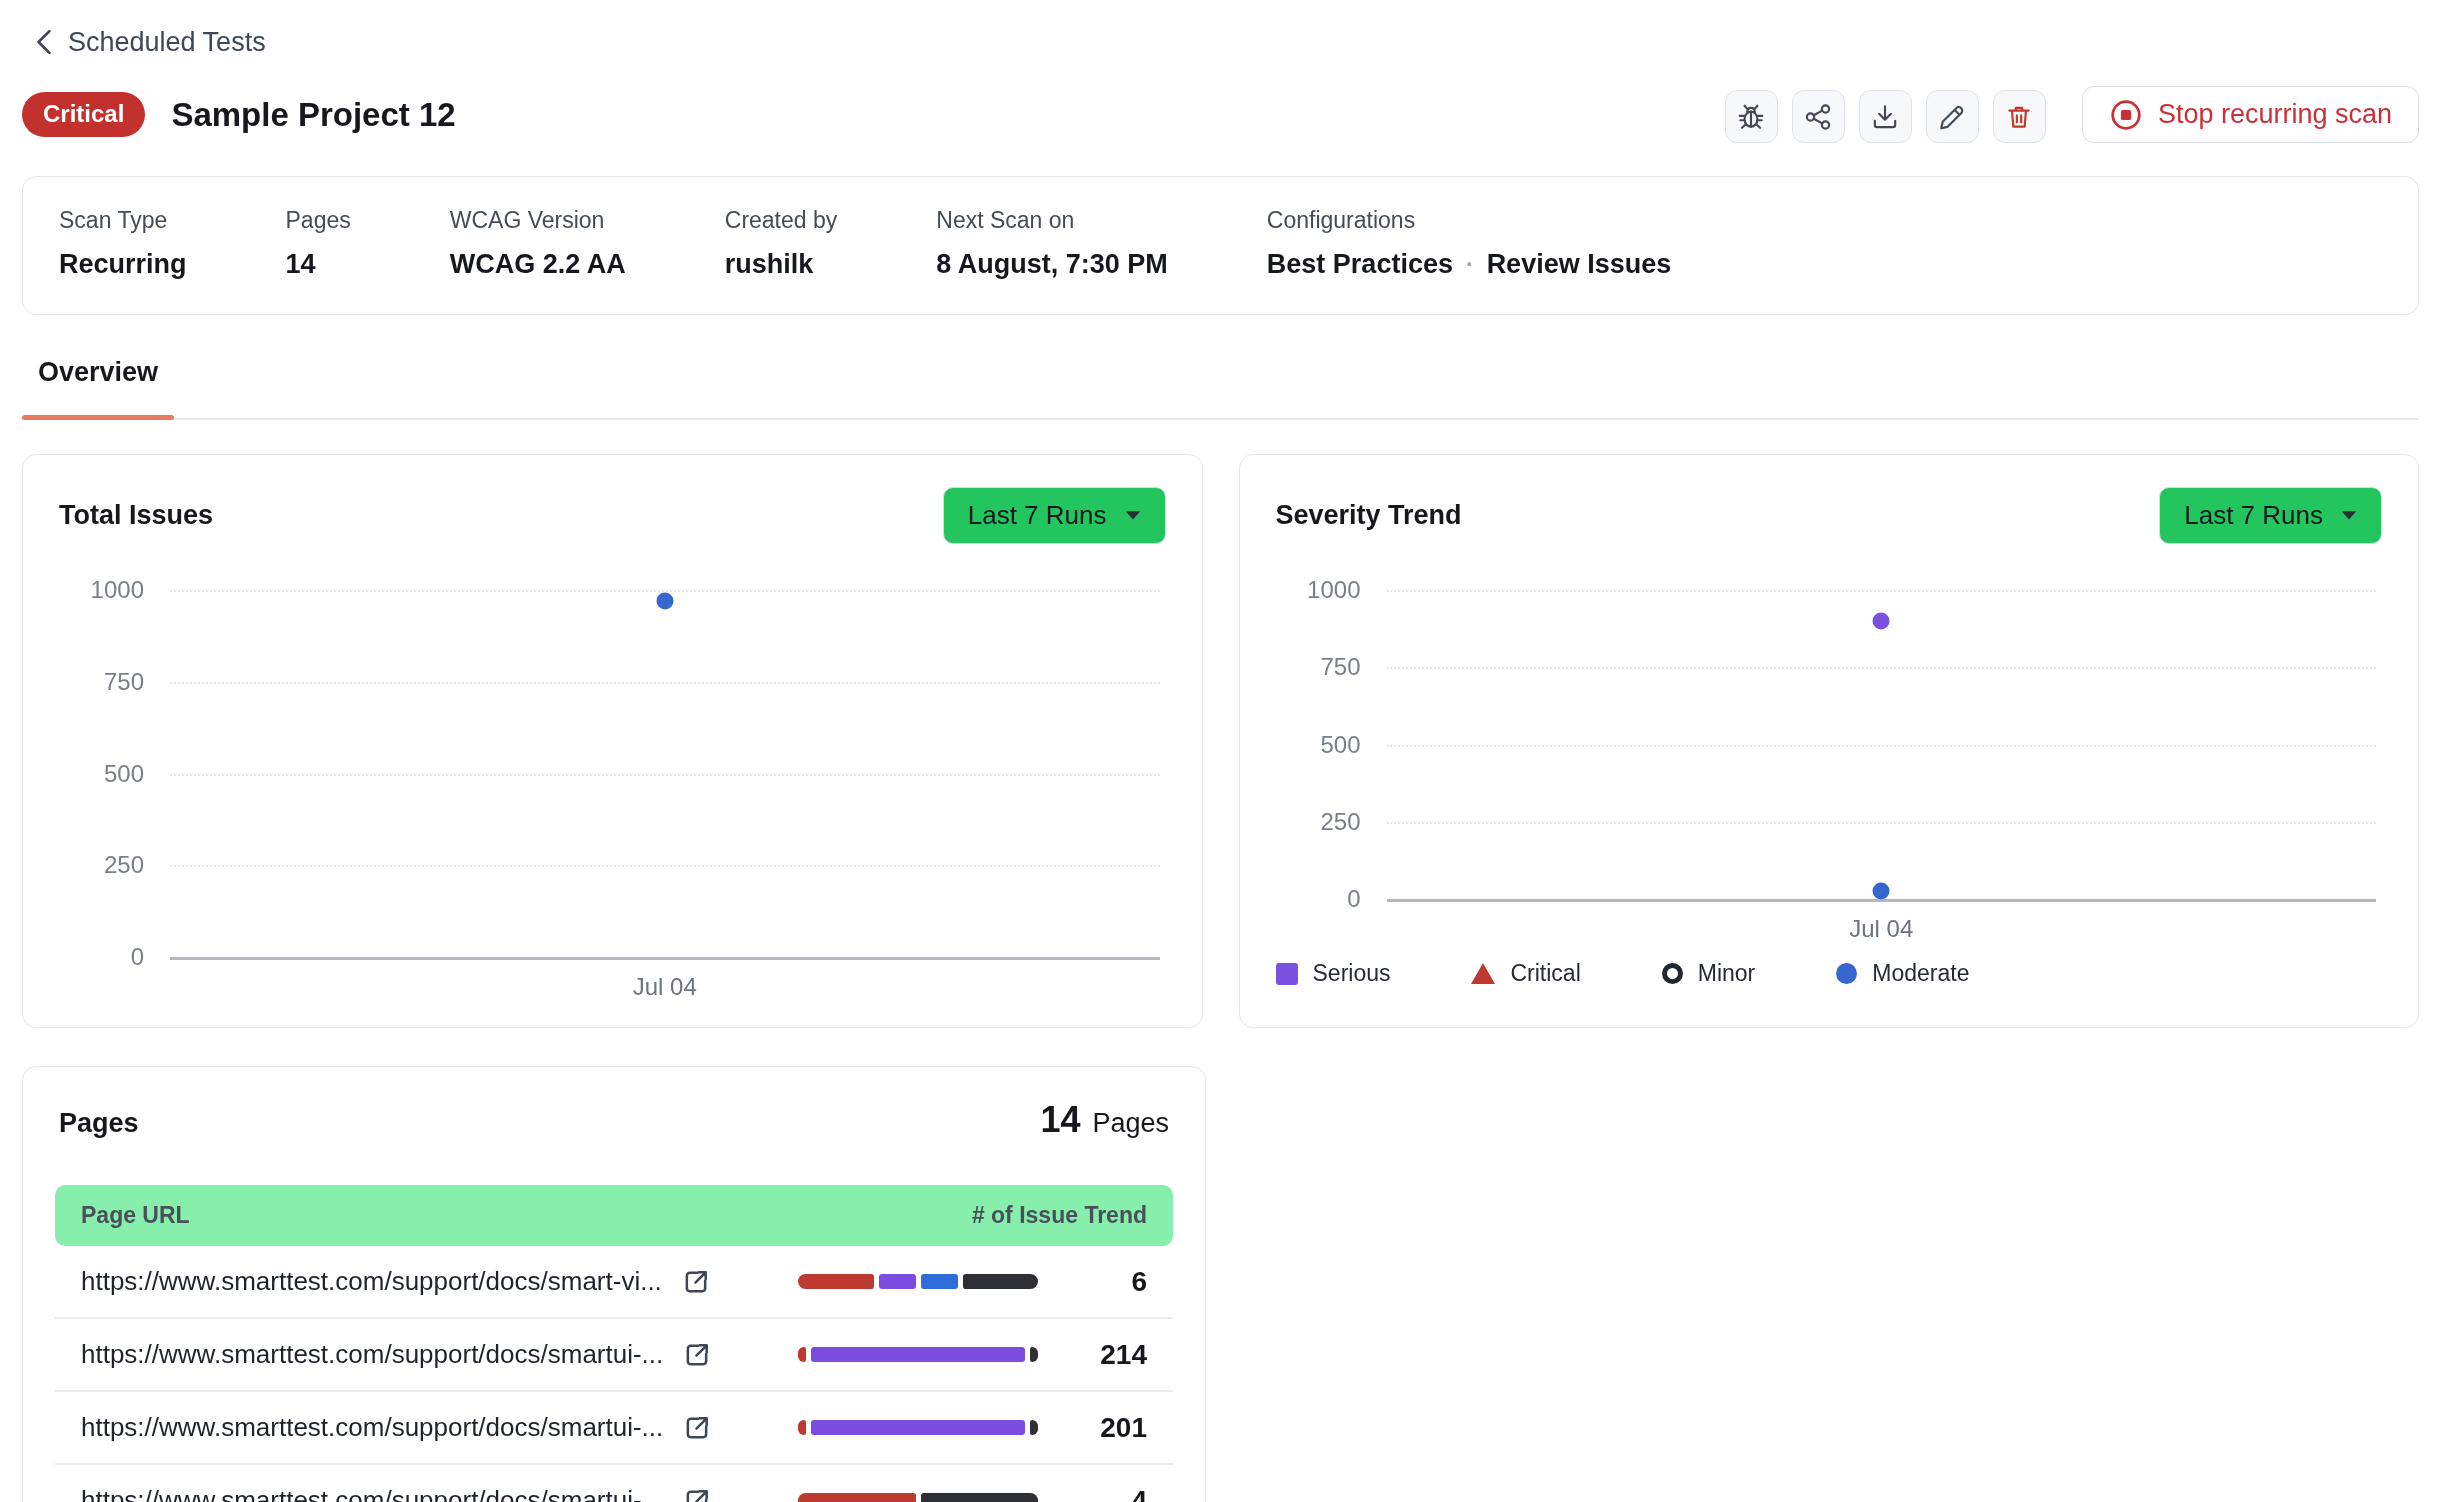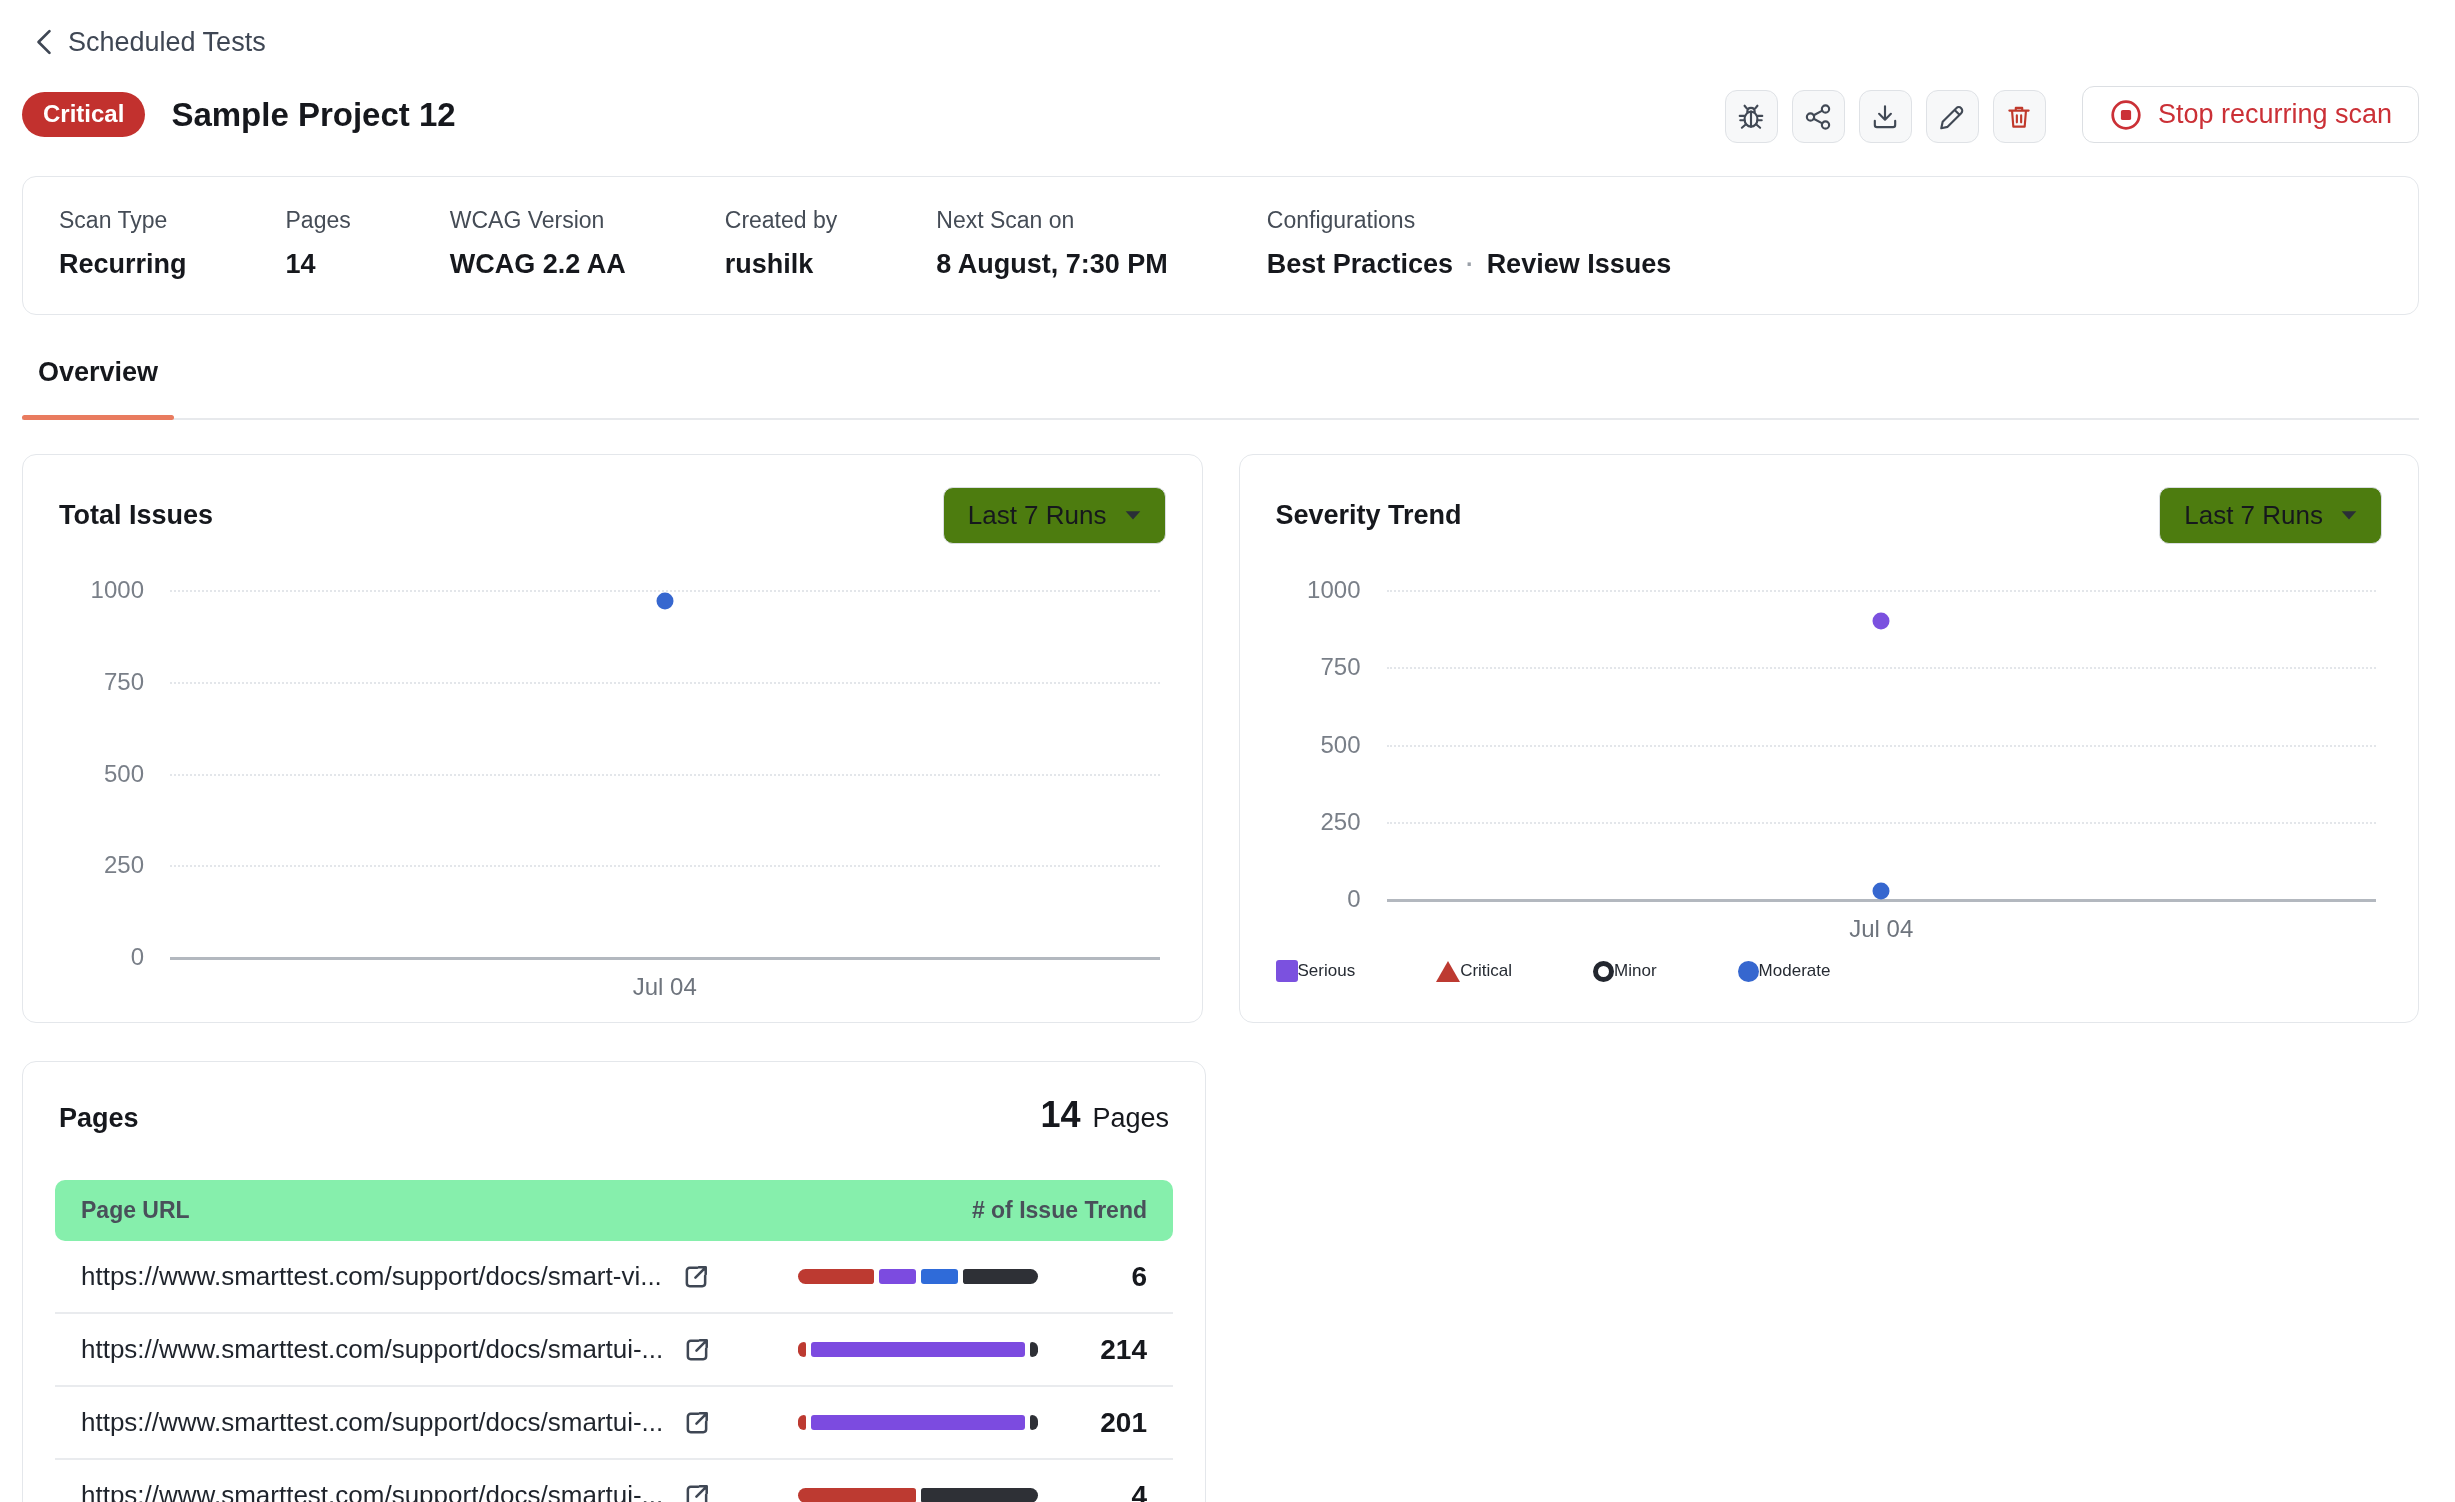--- a/index.html
+++ b/index.html
@@ -42,39 +42,39 @@
   .count-badge { background:#eef0f3; border-radius:989px; padding:5px 13px;
     font-size:22px; font-weight:600; color:#16181d; }
 
   
   .charts-row { display:flex; gap:36px; margin-top:34px; align-items:stretch; }
   .card { border:1.5px solid #e4e7eb; border-radius:14px; background:#fff; }
   .chart-card { flex:1 1 0; padding:32px 36px 40px 36px; }
   .card-head { display:flex; justify-content:space-between; align-items:center; }
   .card-title { font-size:27px; font-weight:600; }
   .select-btn { height:57px; padding:0 24px; border-radius:10px; border:1.5px solid #dadde2;
-    background:#4d7c0f; display:flex; align-items:center; gap:18px; font-size:26px;
+    background:#22c55e; display:flex; align-items:center; gap:18px; font-size:26px;
     font-weight:500; color:#16181d; cursor:pointer; }
   .select-btn svg { fill:#2a2f37; }
 
   .plot { position:relative; margin-top:46px; }
   #chart-0 .plot { height:367px; }
   #chart-1 .plot { height:309px; }
   .ytick { position:absolute; left:0; width:85px; text-align:right; font-size:24px;
     color:#797f88; transform:translateY(-50%); }
   .line-area { position:absolute; left:111px; right:6px; top:0; bottom:0; }
   .gridline { position:absolute; left:0; right:0; border-top:2px dotted #e3e6ea; }
   .zeroline { position:absolute; left:0; right:0; border-top:3px solid #b3b8bf; }
   .xlabel { position:absolute; top:calc(100% + 16px); left:50%; transform:translateX(-50%);
     font-size:24px; color:#6e747d; white-space:nowrap; }
   .dot { position:absolute; width:17px; height:17px; border-radius:50%;
     transform:translate(-50%,-50%); }
 
   .legend { display:flex; gap:81px; margin-top:61px; align-items:center; }
-  .legend-item { display:flex; align-items:center; font-size:17px; color:#262b33; cursor:pointer; }
+  .legend-item { display:flex; align-items:center; gap:15px; font-size:23px; color:#262b33; cursor:pointer; }
   .marker-square { width:22px; height:22px; border-radius:3px; display:inline-block; }
   .marker-circle { width:21px; height:21px; border-radius:50%; display:inline-block; }
   .marker-ring { width:21px; height:21px; border-radius:50%; border:5px solid #23272f;
     background:transparent; display:inline-block; }
   .marker-triangle { width:0; height:0; border-left:12px solid transparent;
     border-right:12px solid transparent; border-bottom:21px solid #bd3a31; display:inline-block; }
 
   
   .pages-card { width:1184px; margin-top:38px; padding:32px 32px 0 32px; }
   .pages-head { display:flex; justify-content:space-between; align-items:baseline; padding:0 4px; }

